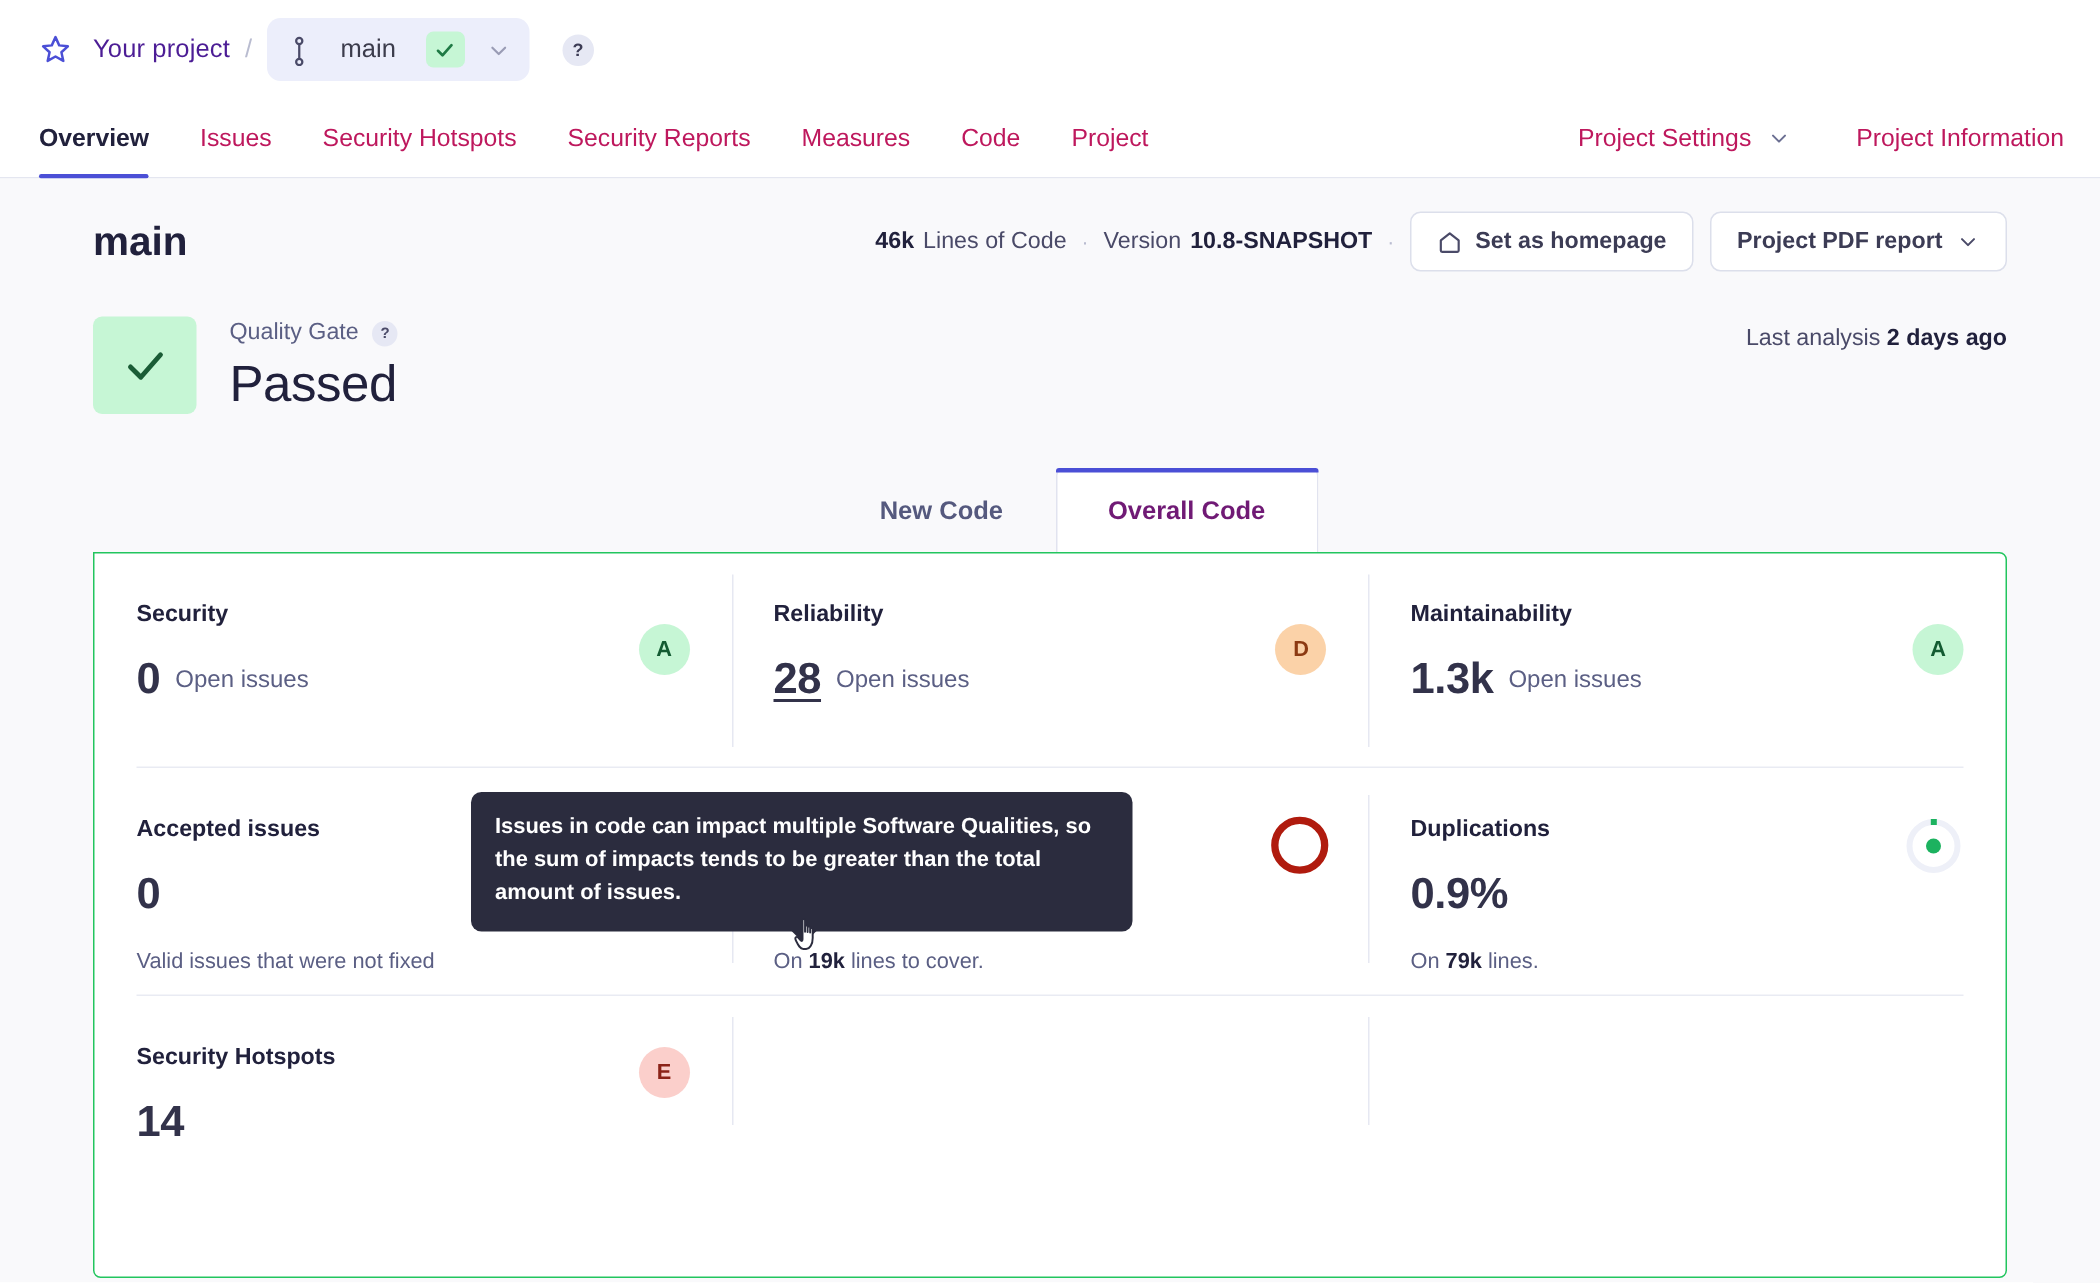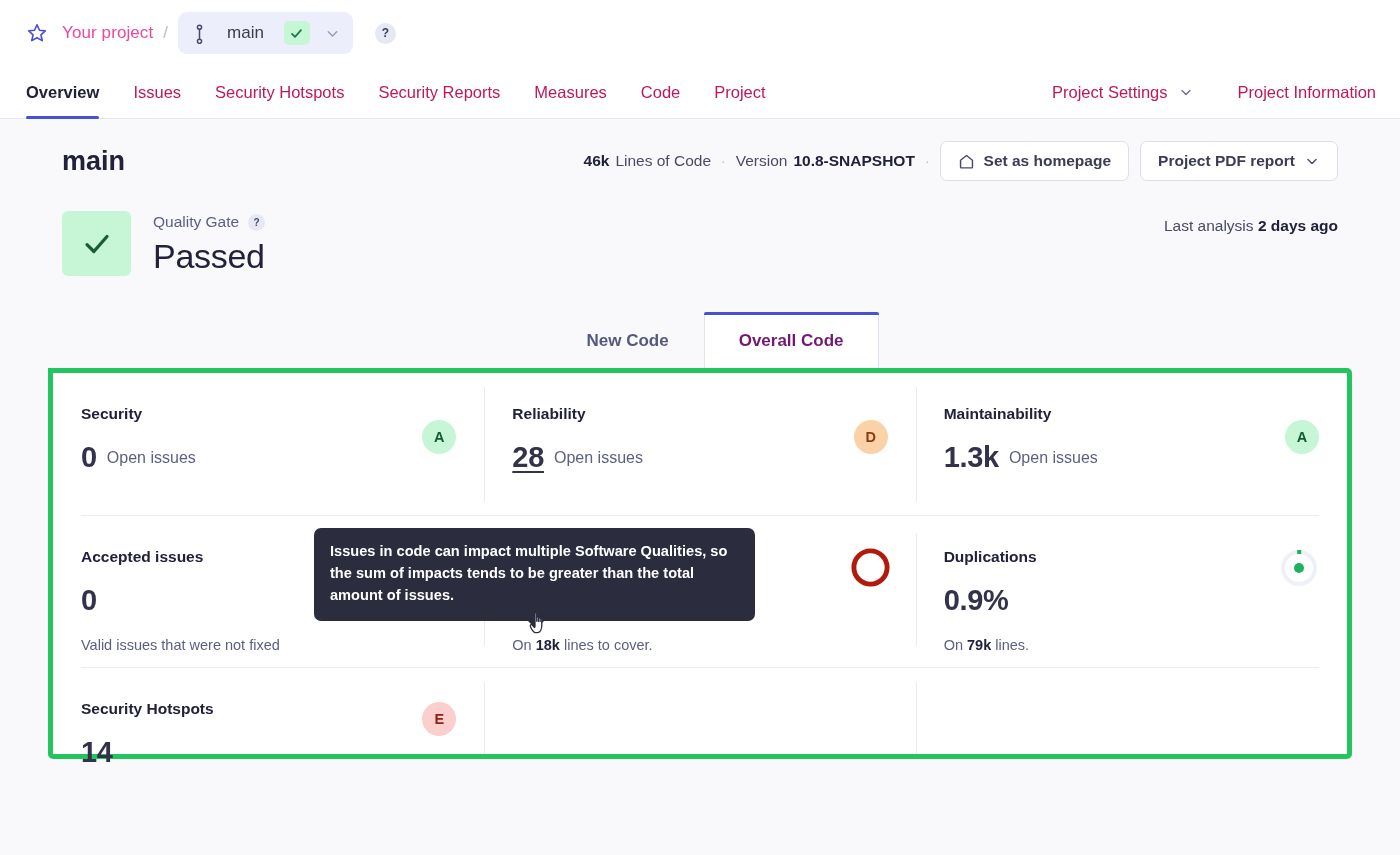--- a/index.html
+++ b/index.html
@@ -16,21 +16,21 @@
     height: 66px;
     display: flex;
     align-items: center;
     padding: 0 0 0 26px;
     background: #ffffff;
   }
   .star-icon { width: 22px; height: 22px; color: #4b4fd6; flex: 0 0 auto; }
   .crumb-link {
     margin-left: 14px;
     font-size: 17px;
-    color: #ec4899;
+    color: #4c1d95;
     letter-spacing: .1px;
   }
   .crumb-sep { margin: 0 10px; color: #b9bcd0; font-size: 17px; }
   .branch-pill {
     display: flex; align-items: center; gap: 0;
     background: #eceefb;
     border-radius: 9px;
     height: 42px;
     padding: 0 12px 0 14px;
   }
@@ -182,25 +182,25 @@
   }
   .tab.active::before {
     content: "";
     position: absolute; top: -1px; left: -1px; right: -1px;
     height: 3px; background: #4b4fd6;
     border-radius: 2px 2px 0 0;
   }
 
   
   .card {
-    margin: 0 16px;
+    margin: 0 30px;
     background: #ffffff;
-    border: 5px solid #22c55e;
+    border: 1px solid #22c55e;
     border-radius: 0 5px 5px 5px;
-    height: 391px;
+    height: 484px;
     position: relative;
   }
   .mrow { display: flex; position: relative; }
   .mrow.r1 { height: 143px; }
   .mrow.r2 { height: 152px; }
   .mrow.r3 { height: 100px; }
   .mcell {
     flex: 1 1 0;
     padding: 32px 28px 0 28px;
     position: relative;
@@ -481,21 +481,21 @@
             <path d="M9.9 10.8 h4.3 l-4.3 5 h4.3"></path>
           </svg>
         </div>
       </div>
       <div class="mcell">
         <div class="m-title">Coverage</div>
         <div class="m-main">
           <span class="m-value">0.0%</span>
         </div>
         <div class="m-sub">
-          <span>On </span><b>18k</b><span> lines to cover.</span>
+          <span>On </span><b>19k</b><span> lines to cover.</span>
         </div>
         <div class="cov-ring">
           <svg viewBox="0 0 44 44" width="43" height="43">
             <circle cx="22" cy="22" r="17" fill="none" stroke="#b01b0e" stroke-width="5"></circle>
           </svg>
         </div>
       </div>
       <div class="mcell">
         <div class="m-title">Duplications</div>
         <div class="m-main">

